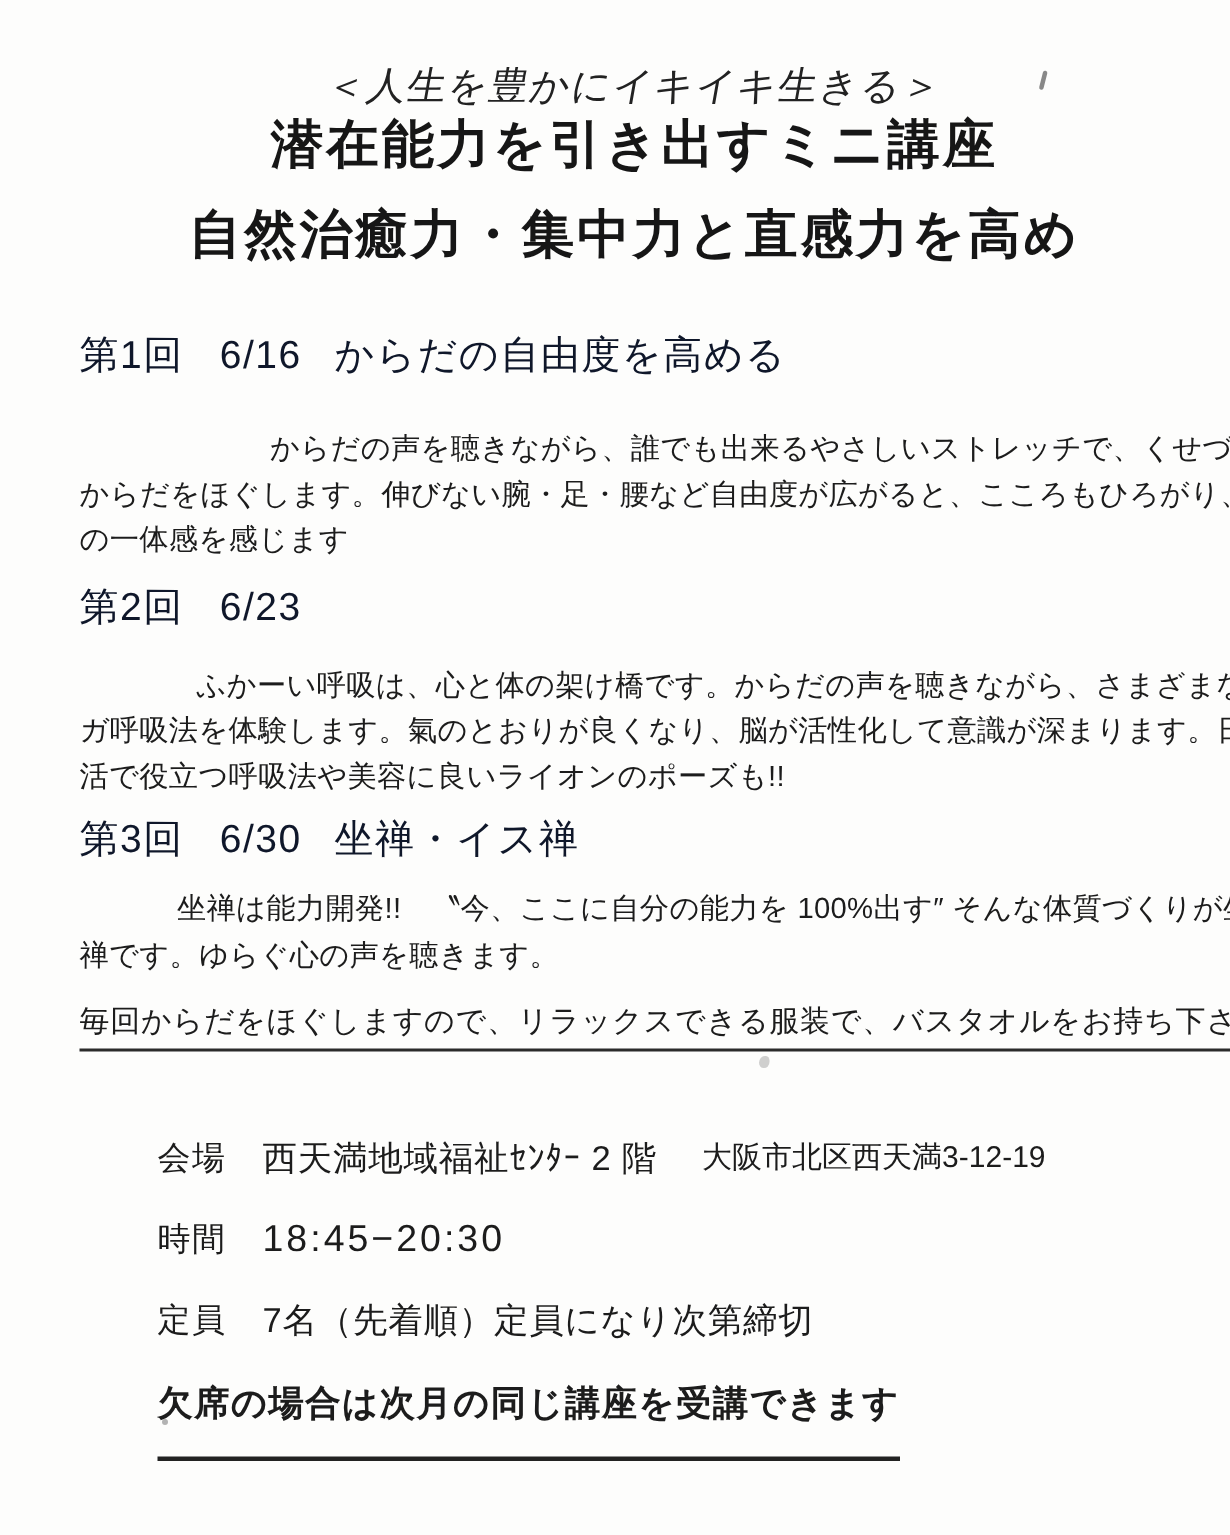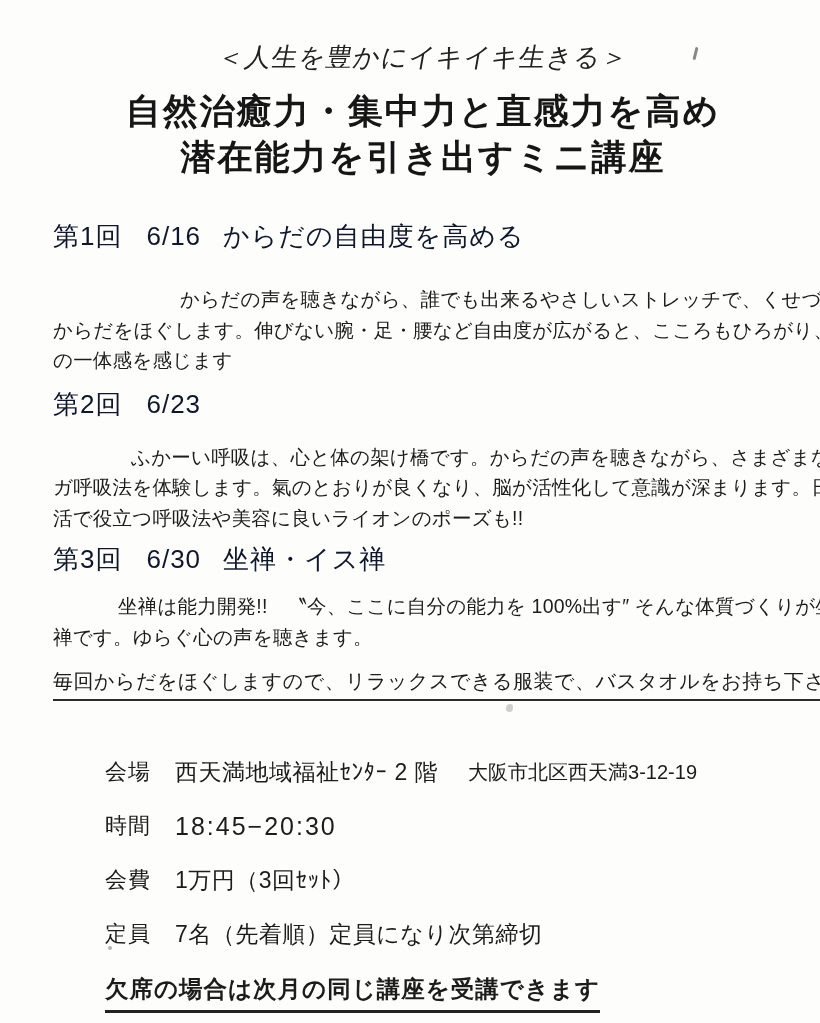--- a/index.html
+++ b/index.html
@@ -35,37 +35,37 @@
   
   .details{margin-top:56px;margin-left:52px;}
   .detail-row{display:flex;align-items:center;line-height:30px;margin-bottom:24px;}
   .d-label{font-size:22px;width:70px;flex:none;letter-spacing:1px;}
   .d-value{font-size:23px;letter-spacing:0.5px;white-space:nowrap;}
   .d-time{font-size:25px;letter-spacing:2px;}
   .d-extra{font-size:20px;margin-left:30px;white-space:nowrap;}
   
   .footer-wrap{margin-top:24px;margin-left:52px;}
   .footer-note{display:inline-block;font-size:23.5px;font-weight:700;letter-spacing:1px;
-    padding-bottom:5px;border-bottom:3px solid #222;white-space:nowrap;}
+    padding-bottom:20px;border-bottom:3px solid #222;white-space:nowrap;}
   
   .artifact{position:absolute;pointer-events:none;}
   .a1{left:694px;top:47px;width:3px;height:13px;background:#4a4a4a;transform:rotate(14deg);border-radius:2px;opacity:.65;}
   .a2{left:506px;top:704px;width:7px;height:8px;background:#8a8a8a;border-radius:60% 40% 55% 45%;opacity:.4;}
   .a3{left:108px;top:946px;width:4px;height:4px;background:#777;border-radius:50%;opacity:.55;}
 </style>
 </head>
 <body>
 
 <div class="page">
 
   <div class="tagline">
     <span class="tagline-inner">＜人生を豊かにイキイキ生きる＞</span>
   </div>
+  <div class="course-title">潜在能力を引き出すミニ講座</div>
   <div class="course-title first">自然治癒力・集中力と直感力を高め</div>
-  <div class="course-title">潜在能力を引き出すミニ講座</div>
 
   <section class="session s1">
     <div class="session-head">
       <span class="s-num">第1回</span>
       <span class="s-date">6/16</span>
       <span class="s-title">からだの自由度を高める</span>
     </div>
     <div class="session-desc">
       <div class="dline ind1">からだの声を聴きながら、誰でも出来るやさしいストレッチで、くせづいた</div>
       <div class="dline">からだをほぐします。伸びない腕・足・腰など自由度が広がると、こころもひろがり、宇宙と</div>
@@ -105,24 +105,20 @@
     <div class="detail-row">
       <span class="d-label">会場</span>
       <span class="d-value">西天満地域福祉ｾﾝﾀｰ 2 階</span>
       <span class="d-extra">大阪市北区西天満3-12-19</span>
     </div>
     <div class="detail-row">
       <span class="d-label">時間</span>
       <span class="d-value d-time">18:45−20:30</span>
     </div>
     <div class="detail-row">
-      <span class="d-label">会費</span>
-      <span class="d-value">1万円（3回ｾｯﾄ）</span>
-    </div>
-    <div class="detail-row">
       <span class="d-label">定員</span>
       <span class="d-value">7名（先着順）定員になり次第締切</span>
     </div>
   </div>
 
   <div class="footer-wrap">
     <span class="footer-note">欠席の場合は次月の同じ講座を受講できます</span>
   </div>
 
   <span class="artifact a1"></span>

